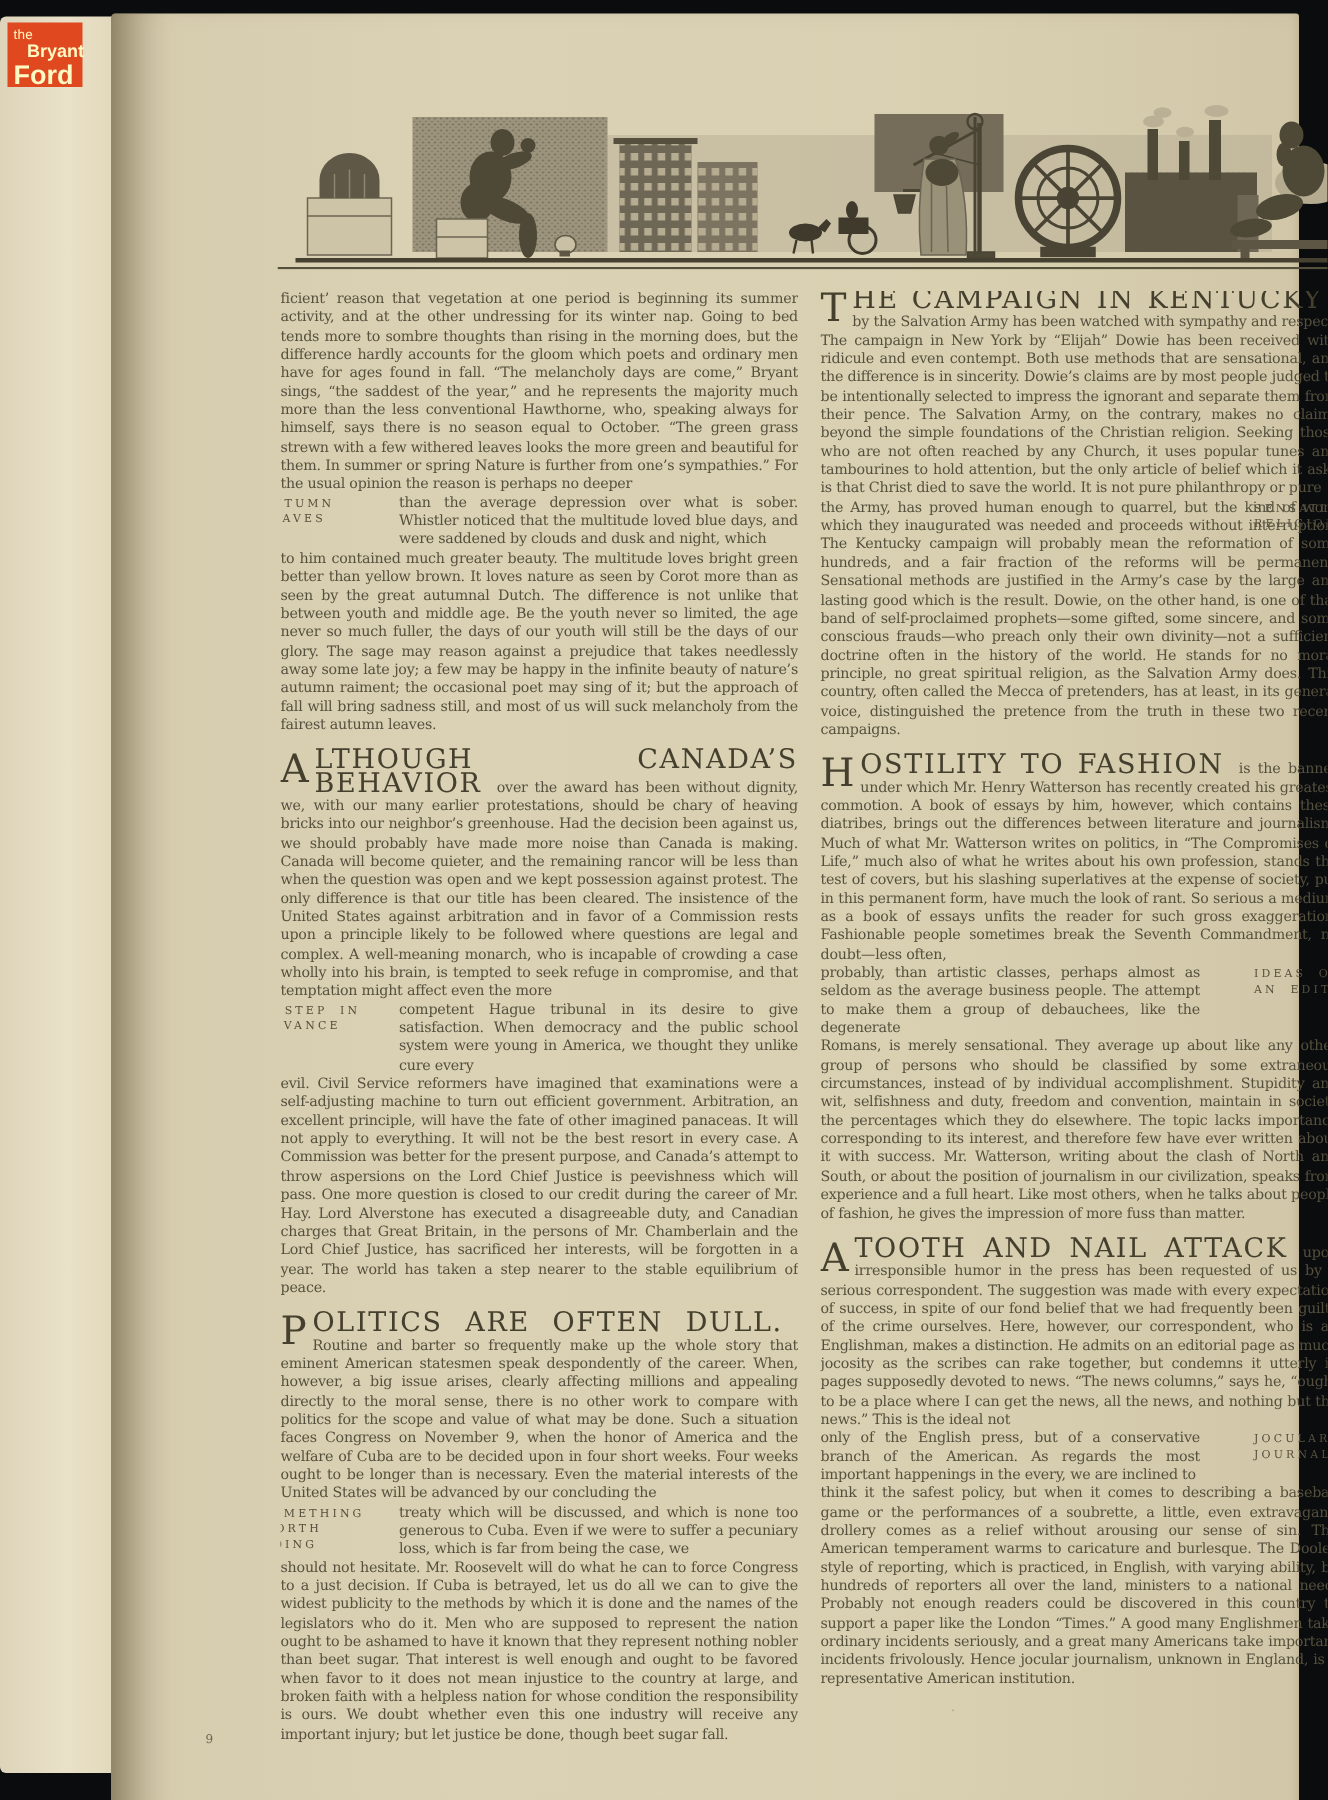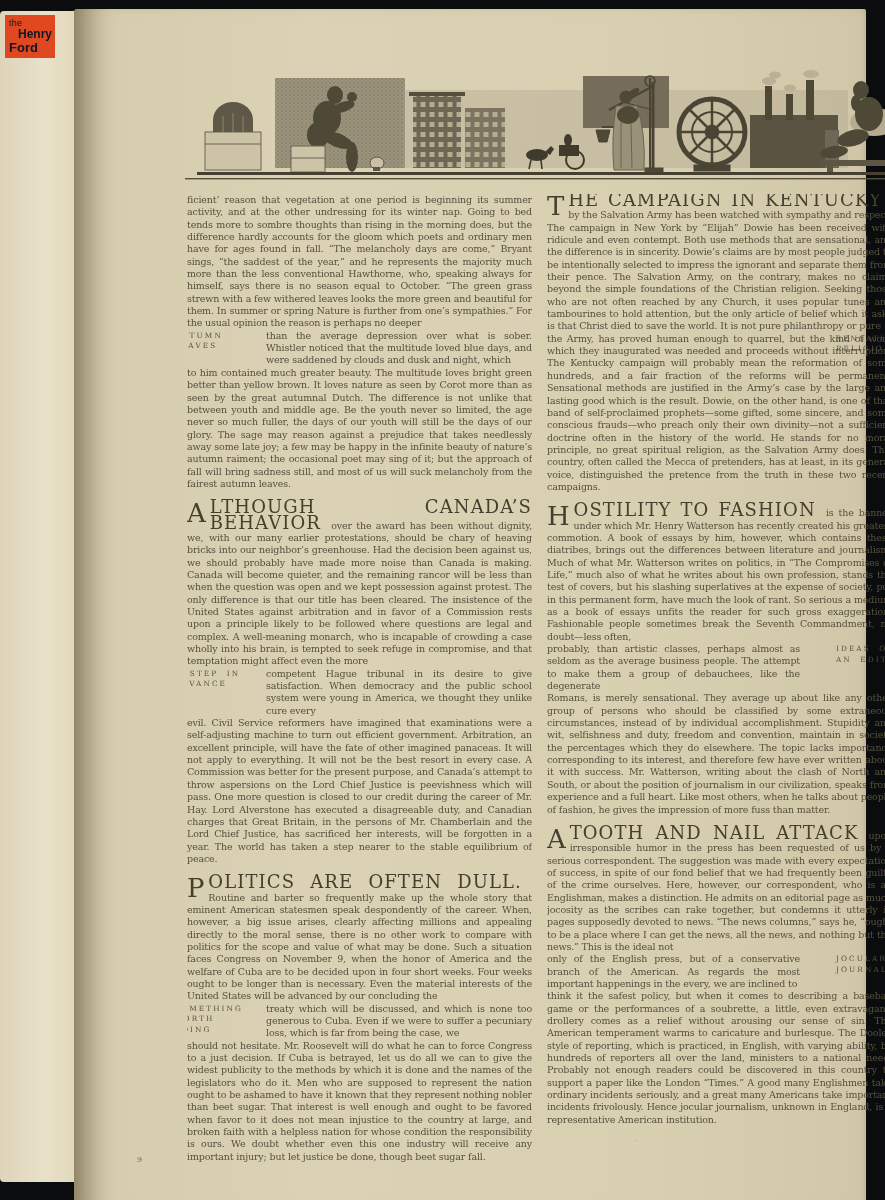--- a/index.html
+++ b/index.html
@@ -12,25 +12,25 @@
     border-radius:4px 0 0 4px;}
 
   
   .page{position:absolute;left:74px;top:9px;width:792px;height:1200px;
     background:linear-gradient(90deg,#c7bd9d 0%,#d6ccae 5%,#dbd2b5 30%,#d9d0b2 70%,#d1c7a8 100%);
     box-shadow:inset 34px 0 30px -26px rgba(74,60,34,.6), inset -4px 0 8px -6px rgba(74,60,34,.35);
     border-radius:3px 2px 2px 3px;}
 
   
   .logo{position:absolute;left:5px;top:15px;width:50px;height:43px;background:#e0481f;
-    color:#0f172a;font-family:"Liberation Sans",sans-serif;line-height:1;
+    color:#fef9c3;font-family:"Liberation Sans",sans-serif;line-height:1;
     padding:4px 0 0 4px;box-sizing:border-box;z-index:5;}
   .logo .l1{display:block;font-size:9px;letter-spacing:.2px;}
   .logo .l2{display:block;font-size:12px;font-weight:bold;margin-left:9px;margin-top:0px;}
-  .logo .l3{display:block;font-size:13px;font-weight:bold;margin-top:1px;}
+  .logo .l3{display:block;font-size:18px;font-weight:bold;margin-top:1px;}
 
   .engraving{position:absolute;left:111px;top:61px;}
 
   .col{position:absolute;top:185px;width:345px;color:#55503e;font-size:9.5px;
        line-height:12.35px;letter-spacing:-0.15px;text-align:justify;height:996px;overflow:hidden;}
   .col-left{left:113px;}
   .col-right{left:473px;}
 
   .article{margin:0 0 11px 0;}
   .block{margin:0;text-align:justify;}
@@ -222,18 +222,18 @@
         <p class="block"><span class="dropcap">A</span><span class="art-head">TOOTH AND NAIL ATTACK </span><span>upon irresponsible humor in the press has been requested of us by a serious correspondent. The suggestion was made with every expectation of success, in spite of our fond belief that we had frequently been guilty of the crime ourselves. Here, however, our correspondent, who is an Englishman, makes a distinction. He admits on an editorial page as much jocosity as the scribes can rake together, but condemns it utterly in pages supposedly devoted to news. “The news columns,” says he, “ought to be a place where I can get the news, all the news, and nothing but the news.” This is the ideal not</span></p>
         <p class="block notched notched-right"><span class="sidenote">JOCULAR
 JOURNALISM</span><span>only of the English press, but of a conservative branch of the American. As regards the most important happenings in the every, we are inclined to</span></p>
         <p class="block"><span>think it the safest policy, but when it comes to describing a baseball game or the performances of a soubrette, a little, even extravagant, drollery comes as a relief without arousing our sense of sin. The American temperament warms to caricature and burlesque. The Dooley style of reporting, which is practiced, in English, with varying ability, by hundreds of reporters all over the land, ministers to a national need. Probably not enough readers could be discovered in this country to support a paper like the London “Times.” A good many Englishmen take ordinary incidents seriously, and a great many Americans take important incidents frivolously. Hence jocular journalism, unknown in England, is a representative American institution.</span></p>
       </div>
     </div>
 </div>
 
 <div class="logo">
   <span class="l1">the</span>
-  <span class="l2">Henry</span>
+  <span class="l2">Bryant</span>
   <span class="l3">Ford</span>
 </div>
 
 <span class="mark mark1">9</span>
 <span class="mark mark2">·</span>
 
 </body></html>

